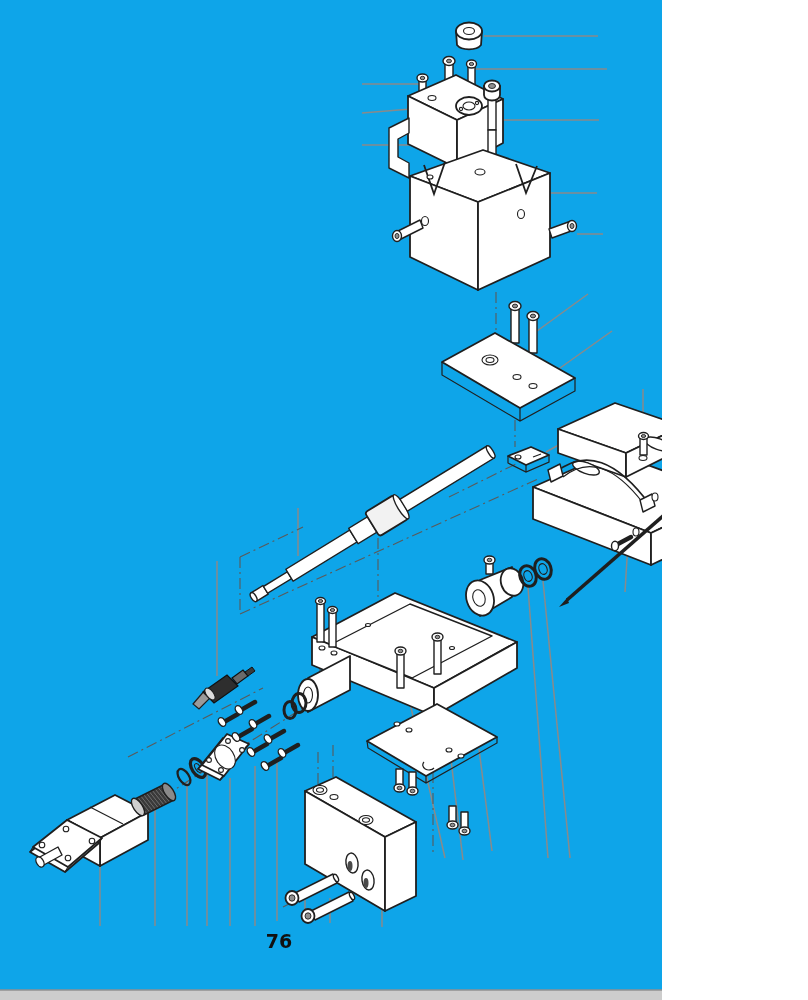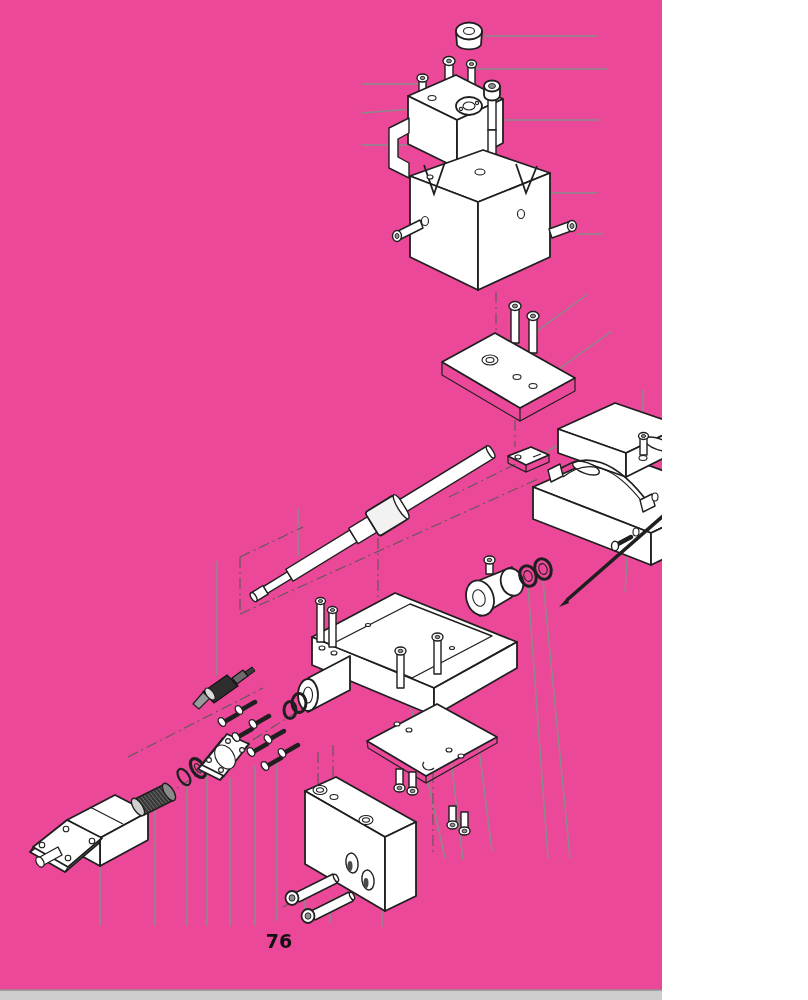--- a/index.html
+++ b/index.html
@@ -1,16 +1,16 @@
 <!DOCTYPE html>
 <html><head>
 <meta charset="utf-8">
 <style>
   html,body{margin:0;padding:0;background:#fff;}
-  .canvas{position:relative;width:662px;height:1000px;background:#ec4899;overflow:hidden;
+  .canvas{position:relative;width:662px;height:1000px;background:#0ea5e9;overflow:hidden;
           font-family:"DejaVu Sans", sans-serif;text-align:center;}
   svg{display:block}
   .p{fill:#ffffff;stroke:#1f1f1f;stroke-width:1.8;stroke-linejoin:round;}
   .p2{fill:#ffffff;stroke:#1f1f1f;stroke-width:1.4;stroke-linejoin:round;}
   .d{fill:none;stroke:#1f1f1f;stroke-width:1.2;}
   .d2{fill:none;stroke:#1f1f1f;stroke-width:1.8;}
   .hole{fill:#ffffff;stroke:#1f1f1f;stroke-width:1.1;}
   .sock{fill:#8f8f8f;stroke:#1f1f1f;stroke-width:0.9;}
   .ring{fill:none;stroke:#1f1f1f;stroke-width:3;}
   .ring2{fill:none;stroke:#1f1f1f;stroke-width:1.2;}

